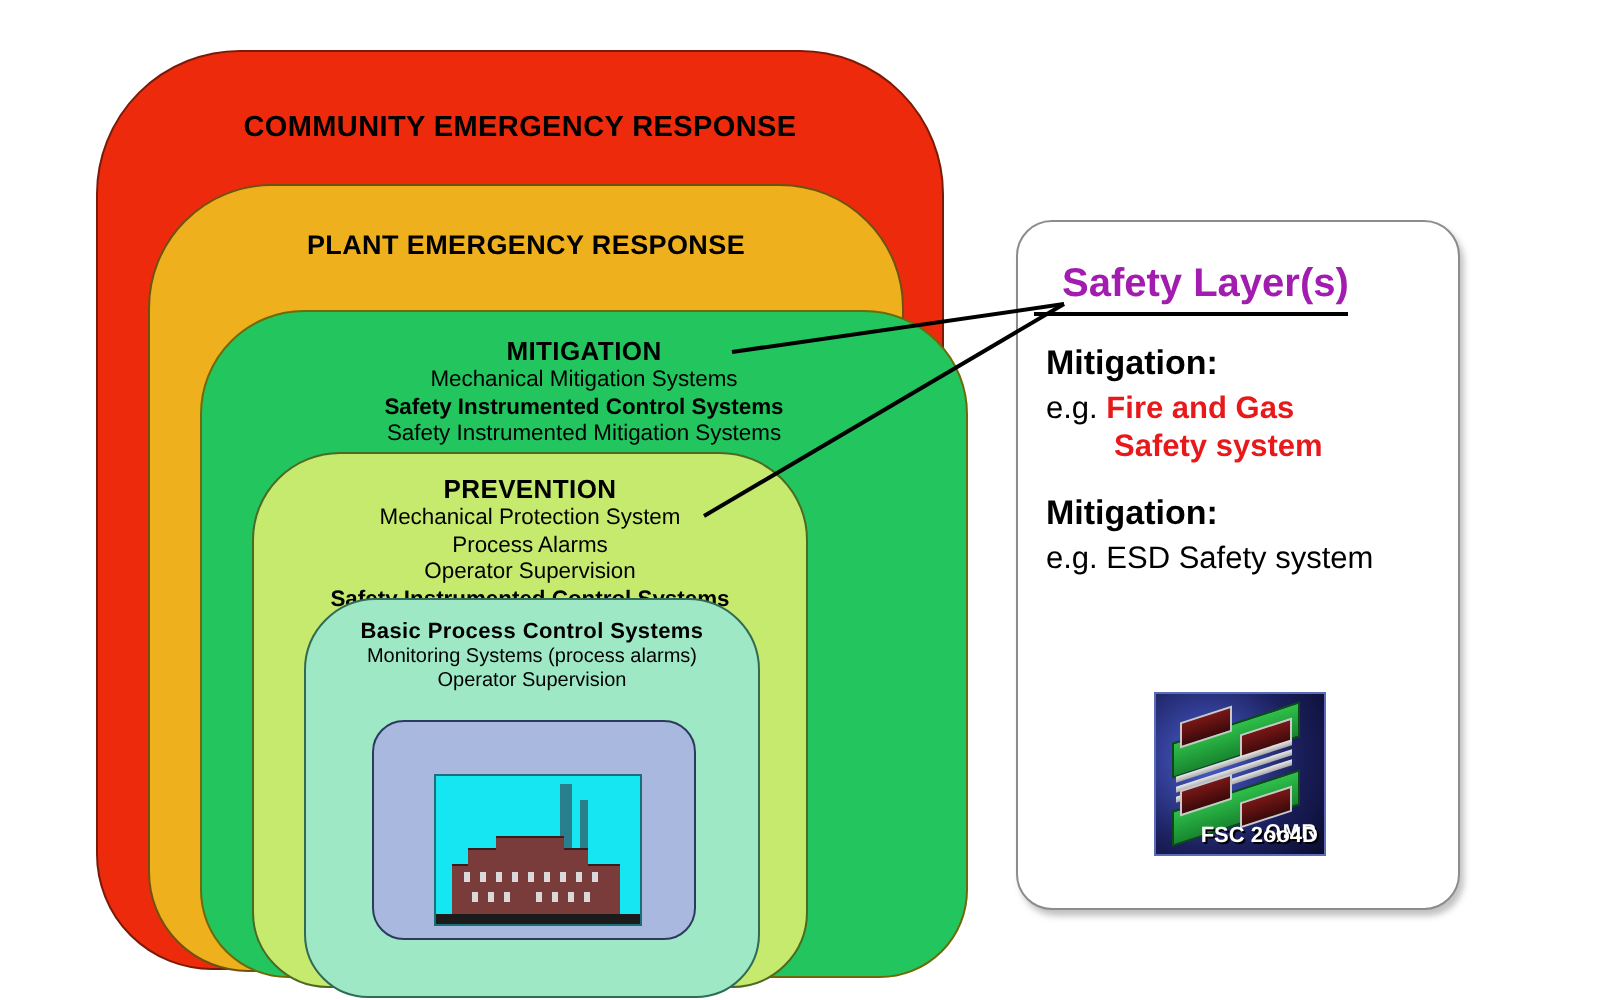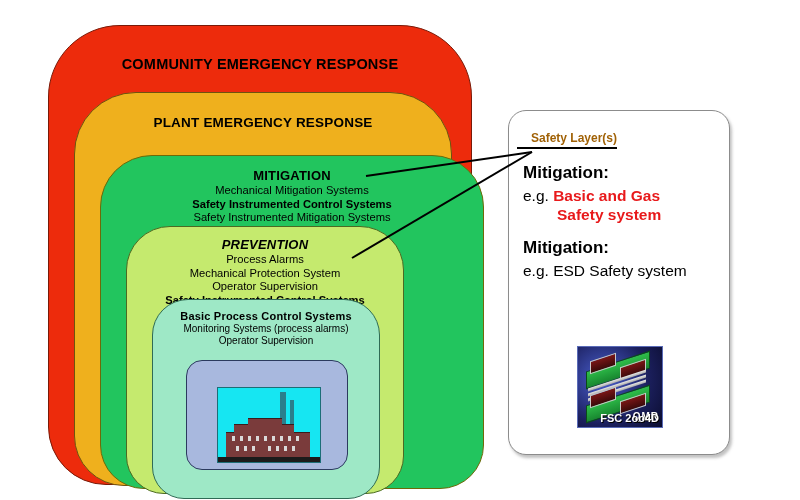--- a/index.html
+++ b/index.html
@@ -66,21 +66,21 @@
   }
 
   .layer-title {
     font-weight: bold;
     color: #000000;
     letter-spacing: 0.2px;
   }
   .t-l1 { font-size: 14.5px; padding-top: 30px; }
   .t-l2 { font-size: 13.5px; padding-top: 22px; }
   .t-l3 { font-size: 13px; padding-top: 12px; }
-  .t-l4 { font-size: 13px; padding-top: 10px; font-style: italic; }
+  .t-l4 { font-size: 13px; padding-top: 10px; }
   .t-l5 { font-size: 11px; padding-top: 10px; }
   .t-l6 { font-size: 13px; padding-top: 6px; color: #0b1736; }
 
   .layer-lines {
     font-size: 11.2px;
     line-height: 13.6px;
     color: #000000;
     margin-top: 1px;
   }
   .layer-lines.small {
@@ -119,23 +119,23 @@
     position: absolute;
     left: 508px; top: 110px;
     width: 222px; height: 345px;
     box-sizing: border-box;
     background: #ffffff;
     border: 1.6px solid #8c8c8c;
     border-radius: 18px;
     box-shadow: 2px 3px 3px rgba(120,120,120,0.45);
   }
   .panel-title {
-    font-size: 12px;
-    font-weight: bold;
-    color: #a16207;
+    font-size: 20px;
+    font-weight: bold;
+    color: #a21caf;
     padding: 12px 0 2px 14px;
     display: inline-block;
     border-bottom: 2.2px solid #000000;
     margin-left: 8px;
     margin-top: 8px;
   }
   .panel-block { padding: 0 0 0 14px; }
   .panel-head {
     font-size: 17px;
     font-weight: bold;
@@ -216,22 +216,22 @@
         <div class="layer-title t-l3">MITIGATION</div>
         <div class="layer-lines">
           <div>Mechanical Mitigation Systems</div>
           <div class="bold">Safety Instrumented Control Systems</div>
           <div>Safety Instrumented Mitigation Systems</div>
         </div>
 
         <div class="layer layer-l4">
           <div class="layer-title t-l4">PREVENTION</div>
           <div class="layer-lines">
+            <div>Mechanical Protection System</div>
             <div>Process Alarms</div>
-            <div>Mechanical Protection System</div>
             <div>Operator Supervision</div>
             <div class="bold">Safety Instrumented Control Systems</div>
             <div>Safety Instrumented Prevention Systems</div>
           </div>
 
           <div class="layer layer-l5">
             <div class="layer-title t-l5">Basic Process Control Systems</div>
             <div class="layer-lines small">
               <div>Monitoring Systems (process alarms)</div>
               <div>Operator Supervision</div>
@@ -271,21 +271,21 @@
     </div>
   </div>
 
   <div class="info-panel">
     <div class="panel-title">Safety Layer(s)</div>
 
     <div class="panel-block">
       <div class="panel-head">Mitigation:</div>
       <div class="panel-eg">
         <span>e.g.</span>
-        <span class="red">Basic and Gas</span>
+        <span class="red">Fire and Gas</span>
         <span class="red indent">Safety system</span>
       </div>
     </div>
 
     <div class="panel-block">
       <div class="panel-head">Mitigation:</div>
       <div class="panel-eg">
         <span>e.g.</span>
         <span>ESD Safety system</span>
       </div>

